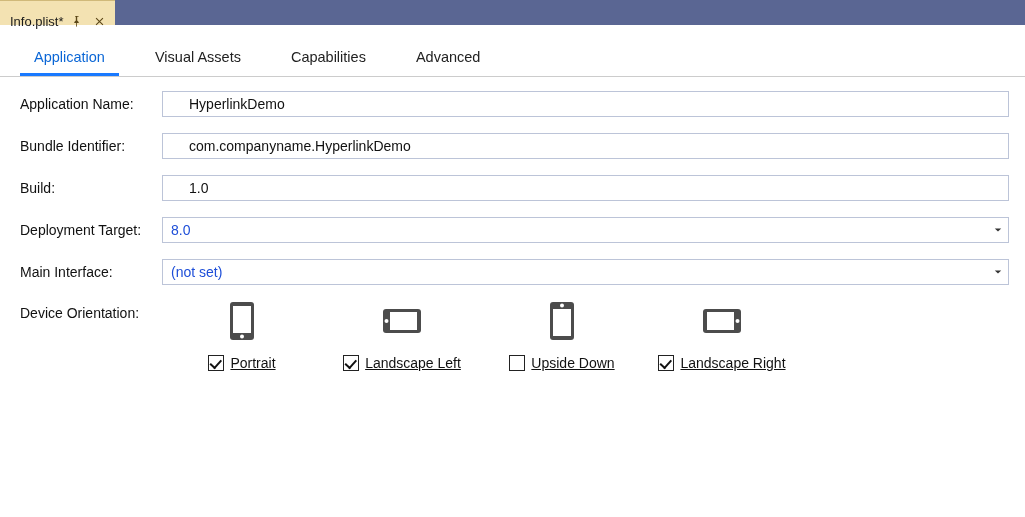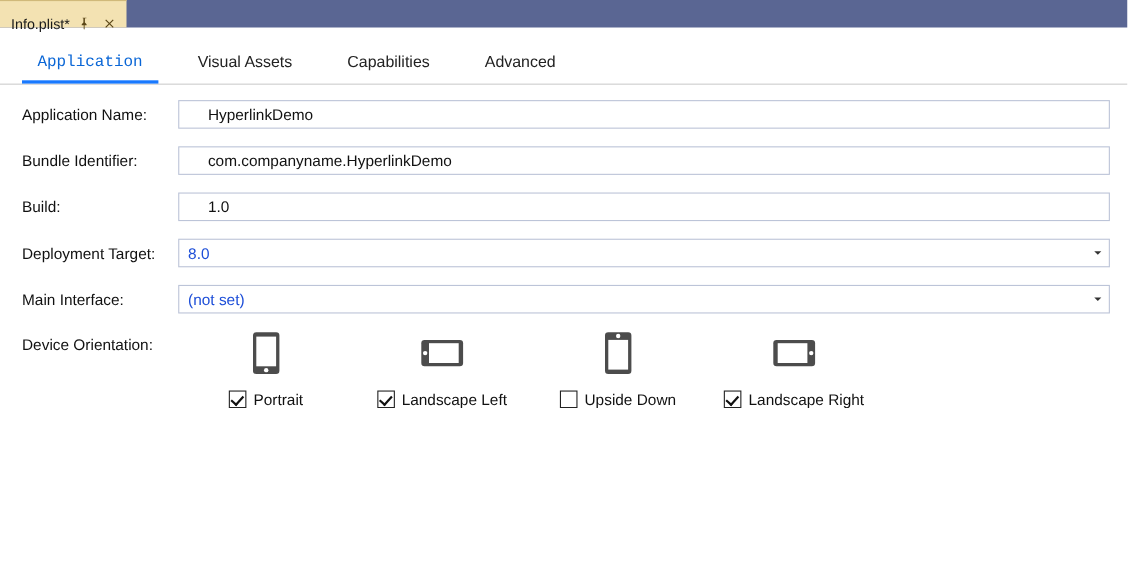--- a/index.html
+++ b/index.html
@@ -42,21 +42,20 @@
     color: #222;
     font-size: 14.5px;
     cursor: pointer;
     border-bottom: 3px solid transparent;
     margin-right: 22px;
     position: relative;
   }
   .tab.active {
     color: #0a66d6;
     border-bottom: 3px solid #1979ff;
-    font-family: Liberation Mono, monospace;
   }
   
   .form {
     padding: 14px 16px 0 20px;
   }
   .row {
     display: flex;
     align-items: center;
     margin-bottom: 16px;
   }
@@ -114,20 +113,21 @@
   }
   .orient-icon {
     height: 40px; display:flex; align-items:center; justify-content:center;
     color:#4c4c4c;
   }
   .orient-check {
     margin-top: 14px;
     display:flex; gap:6px;
     font-size:14px; color:#111;
     cursor:pointer;
+    text-decoration:underline;
   }
   .checkbox {
     width:16px; height:16px; border:1.5px solid #222; background:#fff;
     display:inline-flex; align-items:center; justify-content:center;
     flex-shrink:0;
   }
   .checkbox.checked::after{
     content:""; width:9px; height:5px;
     border-left:2px solid #111; border-bottom:2px solid #111;
     transform: rotate(-48deg) translate(0px,-1px);

